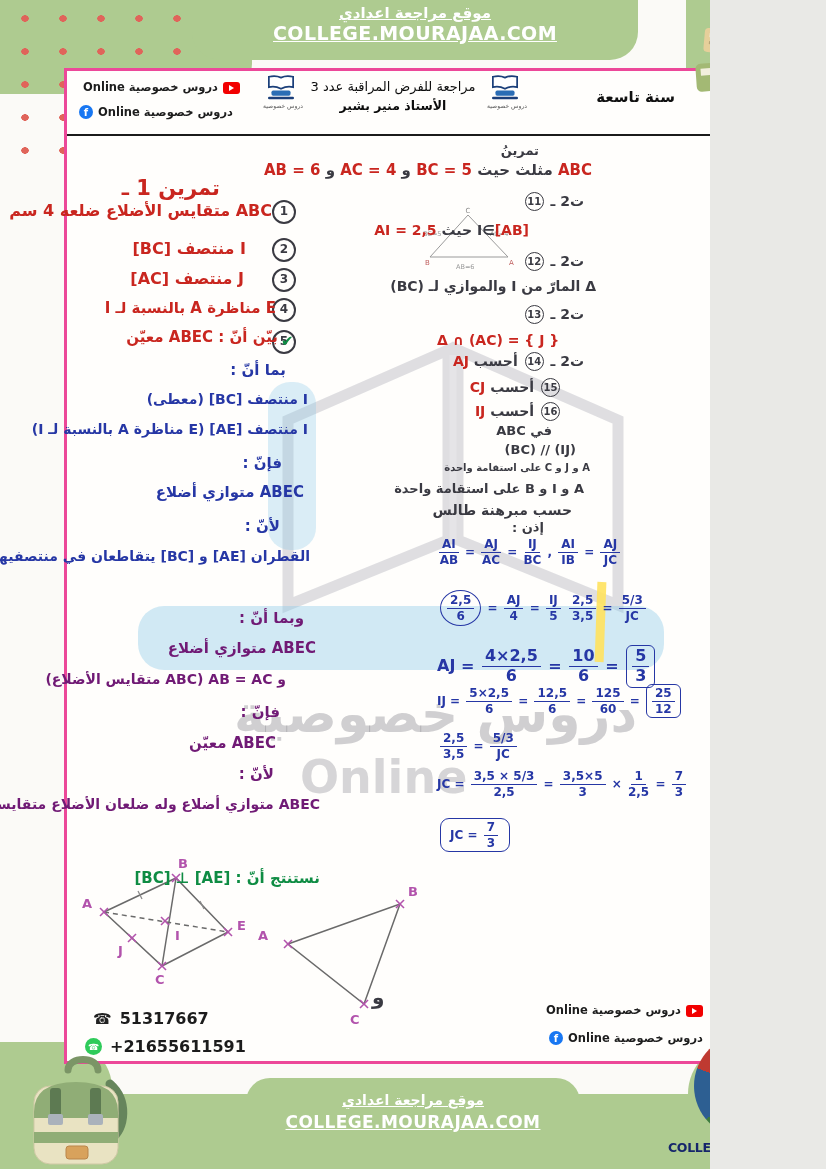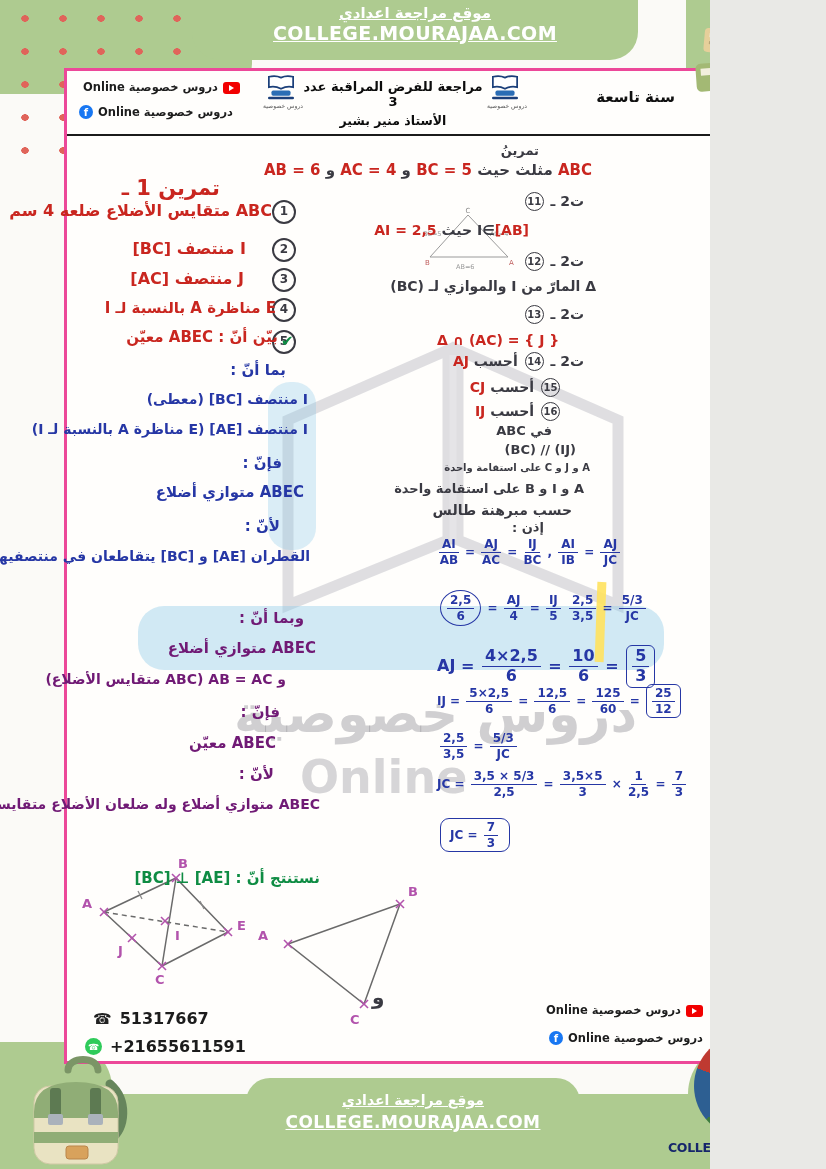--- a/index.html
+++ b/index.html
@@ -14,21 +14,21 @@
   
   #dots{position:absolute;left:6px;top:2px;width:232px;height:152px;
         background-image:radial-gradient(#e0645a 3.5px, rgba(0,0,0,0) 4px);
         background-size:38px 33px;}
   
   #doc{position:absolute;left:64px;top:68px;width:656px;height:996px;box-sizing:border-box;
        background:#fffefc;border:3px solid #ec4899;z-index:2;}
   #doc-sep{position:absolute;left:0;right:0;top:63px;height:2px;background:#1b1b1b;}
   .grade{position:absolute;top:17px;right:42px;font-size:15px;font-weight:bold;color:#101010;}
   .title{position:absolute;top:8px;left:236px;width:180px;text-align:center;color:#0c0c0c;direction:rtl;}
-  .title .t1{font-size:13px;font-weight:bold;}
+  .title .t1{font-size:13px;font-weight:normal;}
   .title .t2{font-size:12.5px;font-weight:bold;margin-top:4px;}
   .mlogo{position:absolute;top:4px;width:40px;text-align:center;}
   .mlogo .cap{font-size:6px;color:#555;margin-top:1px;white-space:nowrap;}
   .ch{position:absolute;display:flex;align-items:flex-end;gap:5px;font-size:11.5px;
       font-weight:bold;color:#1d1d1d;direction:ltr;white-space:nowrap;}
   .yt{width:17px;height:12px;background:#f20000;border-radius:3px;position:relative;display:inline-block;flex:0 0 auto;}
   .yt::after{content:"";position:absolute;left:6px;top:3px;border-left:5px solid #fff;
              border-top:3px solid transparent;border-bottom:3px solid transparent;}
   .fb{width:14px;height:14px;border-radius:50%;background:#1877f2;color:#fff;font-weight:bold;
       font-size:10px;display:inline-flex;align-items:center;justify-content:center;flex:0 0 auto;}

